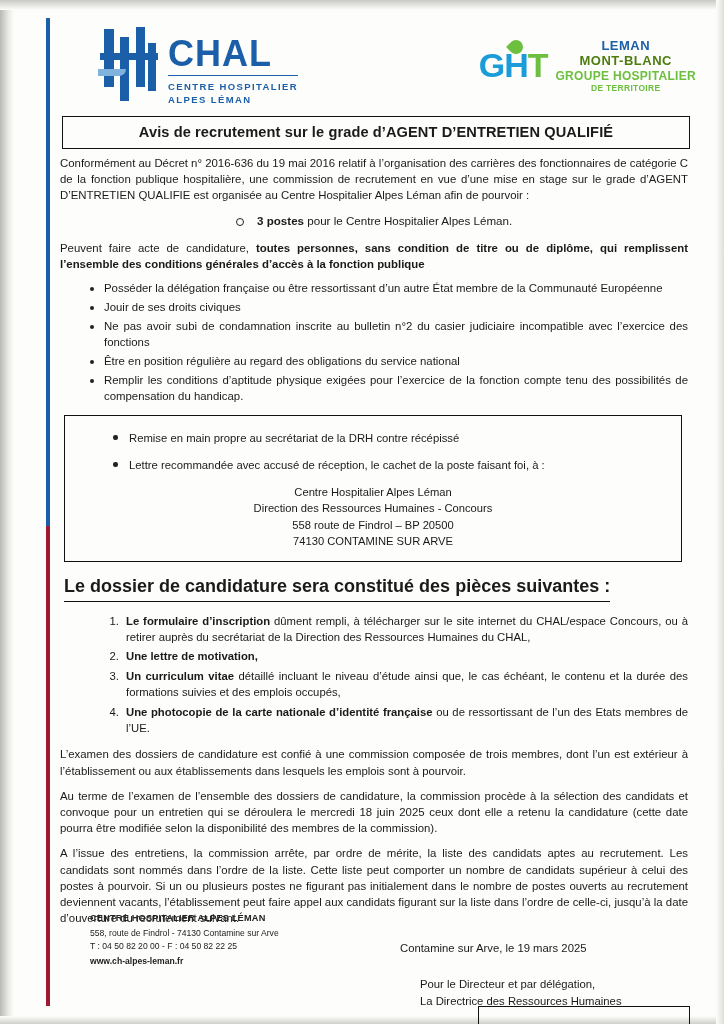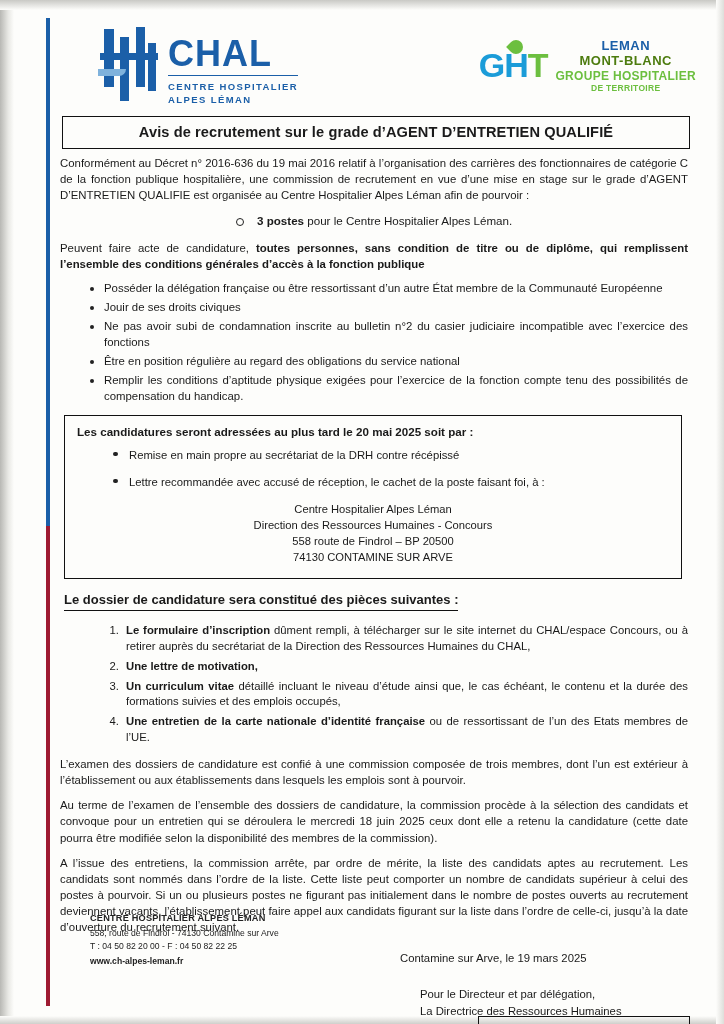--- a/index.html
+++ b/index.html
@@ -170,21 +170,21 @@
     content: "";
     position: absolute; left: -16px; top: 5px;
     width: 4.5px; height: 4.5px; background: #222; border-radius: 50%;
   }
   .addr {
     text-align: center; font-size: 11.2px; line-height: 1.45;
   }
 
   
   .section-head {
-    font-size: 13px; font-weight: bold; margin: 0 0 6px 4px;
+    font-size: 18px; font-weight: bold; margin: 0 0 6px 4px;
     display: inline-block;
     border-bottom: 1px solid #111;
     padding-bottom: 1px;
   }
   ol.docs {
     margin: 6px 0 10px 0;
     padding-left: 62px;
     font-size: 11.3px;
   }
   ol.docs > li {
@@ -297,23 +297,20 @@
       <ul class="disc">
         <li>Posséder la délégation française ou être ressortissant d’un autre État membre de la Communauté Européenne</li>
         <li>Jouir de ses droits civiques</li>
         <li>Ne pas avoir subi de condamnation inscrite au bulletin n°2 du casier judiciaire incompatible avec l’exercice des fonctions</li>
         <li>Être en position régulière au regard des obligations du service national</li>
         <li>Remplir les conditions d’aptitude physique exigées pour l’exercice de la fonction compte tenu des possibilités de compensation du handicap.</li>
       </ul>
 
       
       <div class="frame">
-        <div class="frame-head">
-          <span>Les candidatures seront adressées au plus tard le </span><span>20 mai 2025</span><span> soit par :</span>
-        </div>
         <ul class="frame-list">
           <li>Remise en main propre au secrétariat de la DRH contre récépissé</li>
           <li>Lettre recommandée avec accusé de réception, le cachet de la poste faisant foi, à :</li>
         </ul>
         <div class="addr">
           <div>Centre Hospitalier Alpes Léman</div>
           <div>Direction des Ressources Humaines - Concours</div>
           <div>558 route de Findrol – BP 20500</div>
           <div>74130 CONTAMINE SUR ARVE</div>
         </div>
@@ -325,21 +322,21 @@
         <li>
           <b>Le formulaire d’inscription</b><span> dûment rempli, à télécharger sur le site internet du CHAL/espace Concours, ou à retirer auprès du secrétariat de la Direction des Ressources Humaines du CHAL,</span>
         </li>
         <li>
           <b>Une lettre de motivation,</b><span></span>
         </li>
         <li>
           <b>Un curriculum vitae</b><span> détaillé incluant le niveau d’étude ainsi que, le cas échéant, le contenu et la durée des formations suivies et des emplois occupés,</span>
         </li>
         <li>
-          <b>Une entretien de la carte nationale d’identité française</b><span> ou de ressortissant de l’un des Etats membres de l’UE.</span>
+          <b>Une photocopie de la carte nationale d’identité française</b><span> ou de ressortissant de l’un des Etats membres de l’UE.</span>
         </li>
       </ol>
 
       <p>L’examen des dossiers de candidature est confié à une commission composée de trois membres, dont l’un est extérieur à l’établissement ou aux établissements dans lesquels les emplois sont à pourvoir.</p>
       <p>Au terme de l’examen de l’ensemble des dossiers de candidature, la commission procède à la sélection des candidats et convoque pour un entretien qui se déroulera le mercredi 18 juin 2025 ceux dont elle a retenu la candidature (cette date pourra être modifiée selon la disponibilité des membres de la commission).</p>
       <p style="margin-bottom:0;">A l’issue des entretiens, la commission arrête, par ordre de mérite, la liste des candidats aptes au recrutement. Les candidats sont nommés dans l’ordre de la liste. Cette liste peut comporter un nombre de candidats supérieur à celui des postes à pourvoir. Si un ou plusieurs postes ne figurant pas initialement dans le nombre de postes ouverts au recrutement deviennent vacants, l’établissement peut faire appel aux candidats figurant sur la liste dans l’ordre de celle-ci, jusqu’à la date d’ouverture du recrutement suivant.</p>
 
       <div class="sig-zone">
         <div class="sig-date">Contamine sur Arve, le 19 mars 2025</div>
         <div class="sig-lines">

